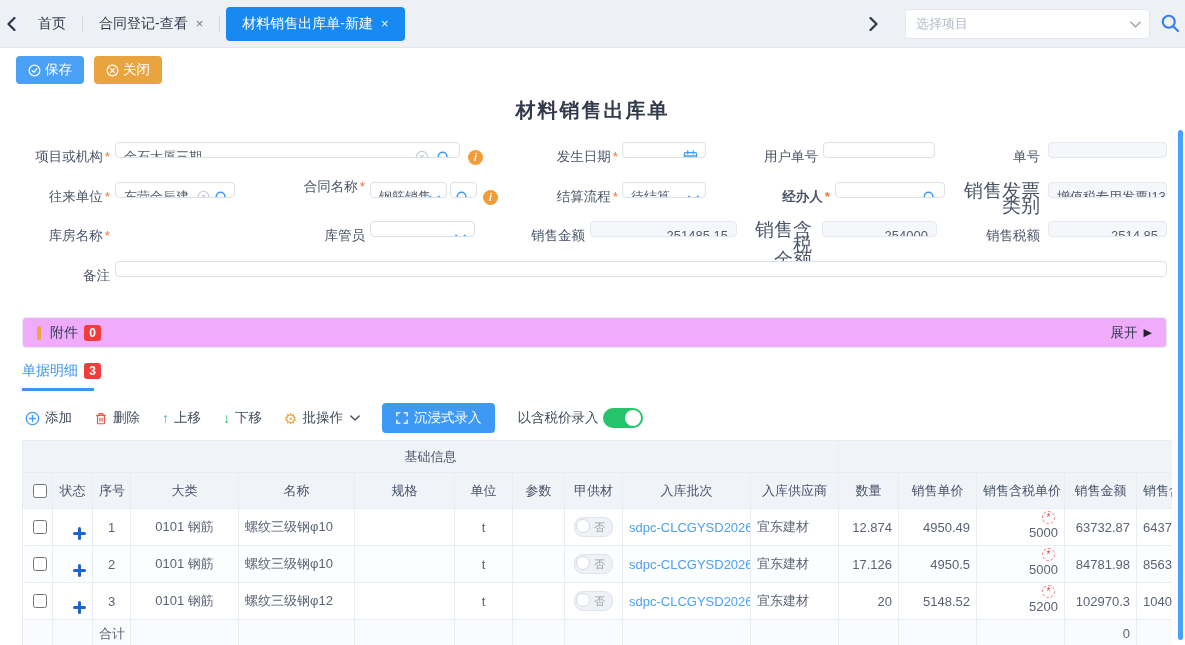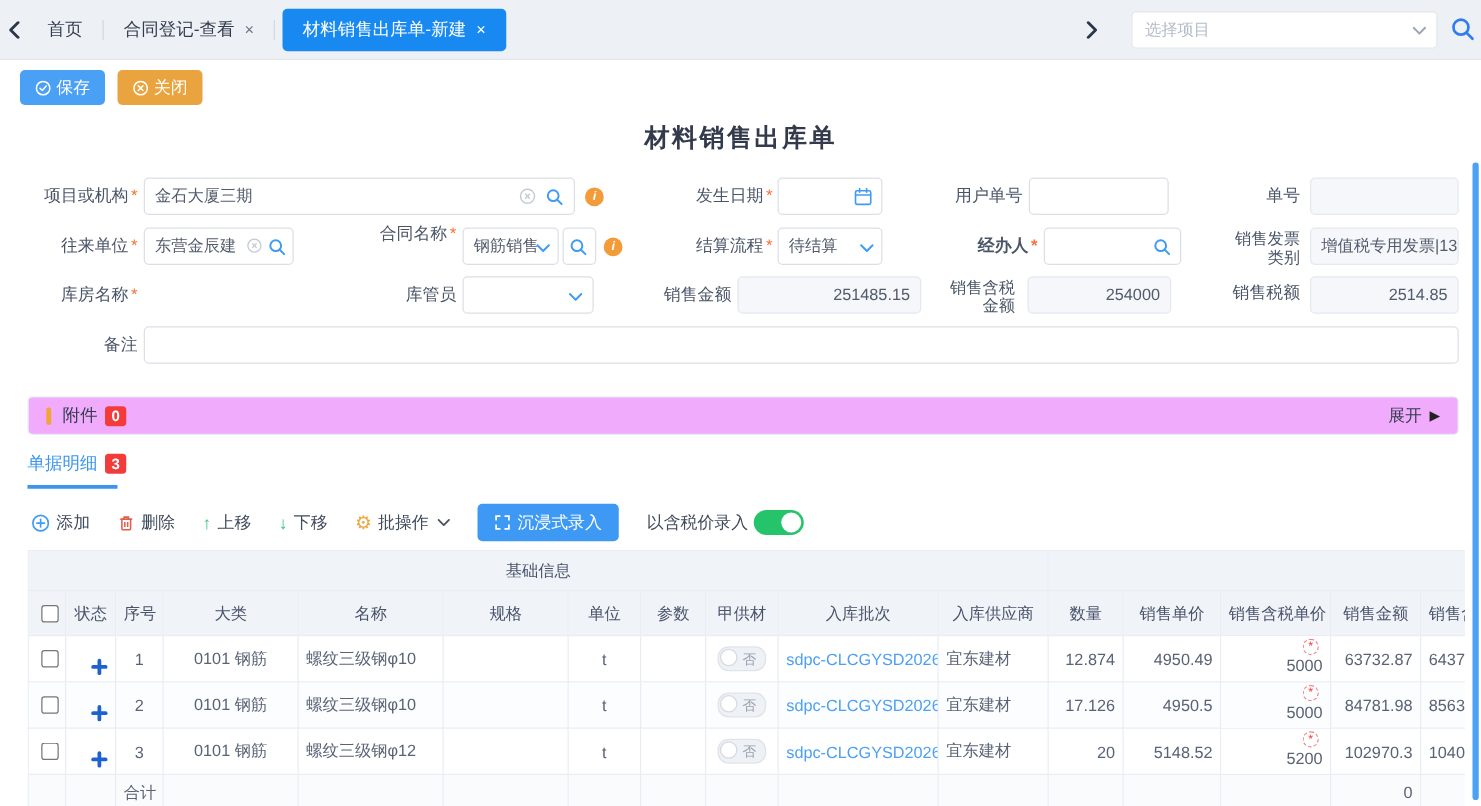--- a/index.html
+++ b/index.html
@@ -23,23 +23,23 @@
   
   .btn{position:absolute;height:28px;border-radius:4px;color:#fff;font-size:13.5px;display:flex;
        align-items:center;padding:0 12px;cursor:pointer;gap:4px;}
   .btn.save{left:16px;top:56px;background:#4aa0f5;}
   .btn.close{left:94px;top:56px;background:#e9a43f;}
   
   .pagetitle{position:absolute;left:0;top:97px;width:1185px;text-align:center;font-size:20px;
              font-weight:bold;color:#333a4c;letter-spacing:2px;}
   
   .lbl{position:absolute;height:30px;line-height:30px;font-size:13.5px;color:#4a5568;text-align:right;white-space:nowrap;}
-  .lbl2{position:absolute;font-size:13px;color:#4a5568;text-align:right;line-height:15px;}
+  .lbl2{position:absolute;font-size:19px;color:#4a5568;text-align:right;line-height:15px;}
   .req{color:#f77234;font-style:normal;margin-left:2px;}
-  .inp{position:absolute;height:30px;border:1px solid #dcdfe6;border-radius:4px;background:#fff;
+  .inp{position:absolute;height:16px;border:1px solid #dcdfe6;border-radius:4px;background:#fff;
        box-sizing:border-box;font-size:13px;color:#525b6c;line-height:28px;padding:0 8px;
        white-space:nowrap;overflow:hidden;}
   .inp.dis{background:#f5f7fa;border-color:#e4e8ef;}
   .inp.num{text-align:right;}
   .sfx{position:absolute;top:7px;}
   .infoicon{position:absolute;width:15px;height:15px;border-radius:50%;background:#f29b38;color:#fff;
             font-size:10px;font-weight:bold;text-align:center;line-height:15px;font-style:italic;}
   .blue{color:#3f9bf3;}
   .gray{color:#c3c9d4;}
   
@@ -289,21 +289,21 @@
   </div>
 
   <div class="lbl2" style="left:755px;top:222px;width:57px;">
     <div>销售含税</div>
     <div>金额</div>
   </div>
   <div class="inp dis num" style="left:822px;top:221px;width:115px;">
     <span>254000</span>
   </div>
 
-  <div class="lbl" style="left:950px;top:221px;width:90px;font-family:Liberation Mono, monospace;">销售税额</div>
+  <div class="lbl" style="left:950px;top:221px;width:90px;">销售税额</div>
   <div class="inp dis num" style="left:1048px;top:221px;width:119px;">
     <span>2514.85</span>
   </div>
 
   <div class="lbl" style="left:10px;top:261px;width:100px;">备注</div>
   <div class="inp" style="left:115px;top:261px;width:1052px;">
     <span></span>
   </div>
 
   <div class="attbar">

